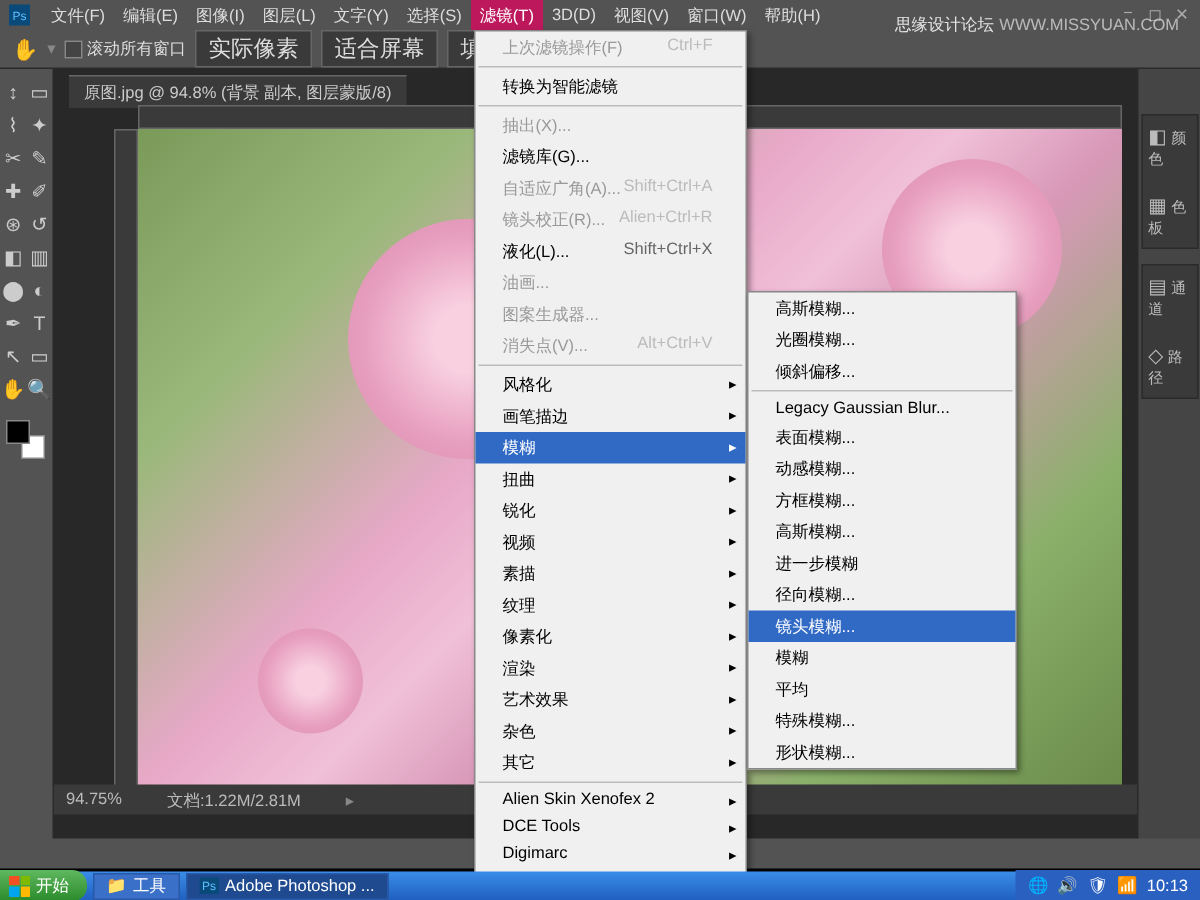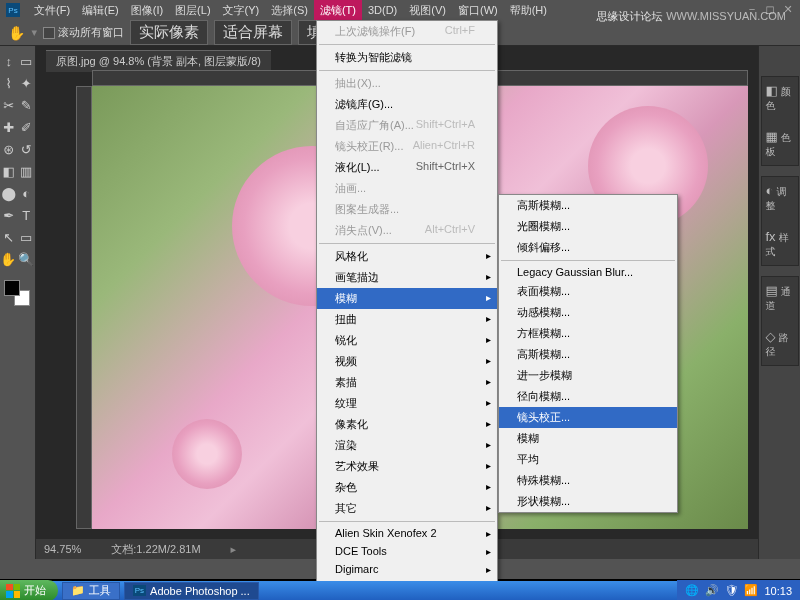--- a/index.html
+++ b/index.html
@@ -25,21 +25,21 @@
 .canvas-area{flex:1;background:#282828;position:relative;overflow:hidden}
 .doc-tab{position:absolute;top:4px;left:10px;background:#3a3a3a;color:#ccc;font-size:11px;padding:3px 10px;border-top:1px solid #666}
 .ruler-h{position:absolute;top:24px;left:56px;right:10px;height:16px;background:#3a3a3a;border:1px solid #666}
 .ruler-v{position:absolute;top:40px;left:40px;width:16px;bottom:30px;background:#3a3a3a;border:1px solid #666}
 .canvas-image{position:absolute;top:40px;left:56px;right:10px;bottom:30px;background:linear-gradient(135deg,#7a9a5a 0%,#9ab87a 20%,#e8a8c8 40%,#f0c0d8 50%,#d898b8 60%,#8ab06a 80%,#6a8a4a 100%);overflow:hidden}
 .flower{position:absolute;border-radius:50%;background:radial-gradient(circle,#f8d0e0 20%,#e8a0c0 60%,#d888a8 100%)}
 .f1{width:160px;height:160px;top:60px;left:140px}
 .f2{width:120px;height:120px;top:20px;right:40px}
 .f3{width:90px;height:90px;top:180px;right:120px}
 .f4{width:70px;height:70px;bottom:40px;left:80px}
-.status-bar{position:absolute;bottom:0;left:0;right:0;height:20px;background:#3a3a3a;color:#bbb;font-size:11px;display:flex;align-items:center;padding-left:8px;gap:30px}
+.status-bar{position:absolute;bottom:16px;left:0;right:0;height:20px;background:#3a3a3a;color:#bbb;font-size:11px;display:flex;align-items:center;padding-left:8px;gap:30px}
 .right-panels{width:42px;background:#454545;border-left:1px solid #2a2a2a;display:flex;flex-direction:column;align-items:center;padding-top:30px;gap:2px}
 .panel-group{display:flex;flex-direction:column;align-items:flex-start;gap:16px;background:#3a3a3a;padding:6px 4px;margin-bottom:8px;border:1px solid #2a2a2a;width:38px}
 .panel-icon{color:#bbb;font-size:13px}
 .panel-label{color:#bbb;font-size:10px;writing-mode:horizontal-tb}
 
 
 .dropdown{position:absolute;background:#f0f0f0;border:1px solid #888;box-shadow:2px 2px 4px rgba(0,0,0,.4);color:#000;font-family:SimSun;font-size:12px}
 .dd-item{padding:3px 22px 3px 18px;white-space:nowrap;position:relative}
 .dd-item.disabled{color:#999}
 .dd-item.hot{background:#316ac5;color:#fff}
@@ -162,24 +162,20 @@
         <span style="color:#888">▸</span>
       </div>
     </div>
 
     <div class="right-panels">
       <div class="panel-group">
         <div><span class="panel-icon">◧</span> <span class="panel-label">颜色</span></div>
         <div><span class="panel-icon">▦</span> <span class="panel-label">色板</span></div>
       </div>
       <div class="panel-group">
-        <div><span class="panel-icon">◐</span> <span class="panel-label">调整</span></div>
-        <div><span class="panel-icon">fx</span> <span class="panel-label">样式</span></div>
-      </div>
-      <div class="panel-group">
         <div><span class="panel-icon">▤</span> <span class="panel-label">通道</span></div>
         <div><span class="panel-icon">◇</span> <span class="panel-label">路径</span></div>
       </div>
     </div>
   </div>
 
   <div class="dropdown dd-main">
     <div class="dd-item disabled"><span>上次滤镜操作(F)</span><span class="shortcut">Ctrl+F</span></div>
     <div class="dd-sep"></div>
     <div class="dd-item">转换为智能滤镜</div>
@@ -229,21 +225,21 @@
       </div>
     <div class="dd-sep"></div>
     <div id="blur-items">
         <div class="dd-item">Legacy Gaussian Blur...</div>
         <div class="dd-item">表面模糊...</div>
         <div class="dd-item">动感模糊...</div>
         <div class="dd-item">方框模糊...</div>
         <div class="dd-item">高斯模糊...</div>
         <div class="dd-item">进一步模糊</div>
         <div class="dd-item">径向模糊...</div>
-        <div class="dd-item hot">镜头校正...</div>
+        <div class="dd-item hot">镜头模糊...</div>
         <div class="dd-item">模糊</div>
         <div class="dd-item">平均</div>
         <div class="dd-item">特殊模糊...</div>
         <div class="dd-item">形状模糊...</div>
       </div>
   </div>
 
   <div class="watermark">
     <span>思缘设计论坛</span> <span class="url">WWW.MISSYUAN.COM</span>
   </div>

